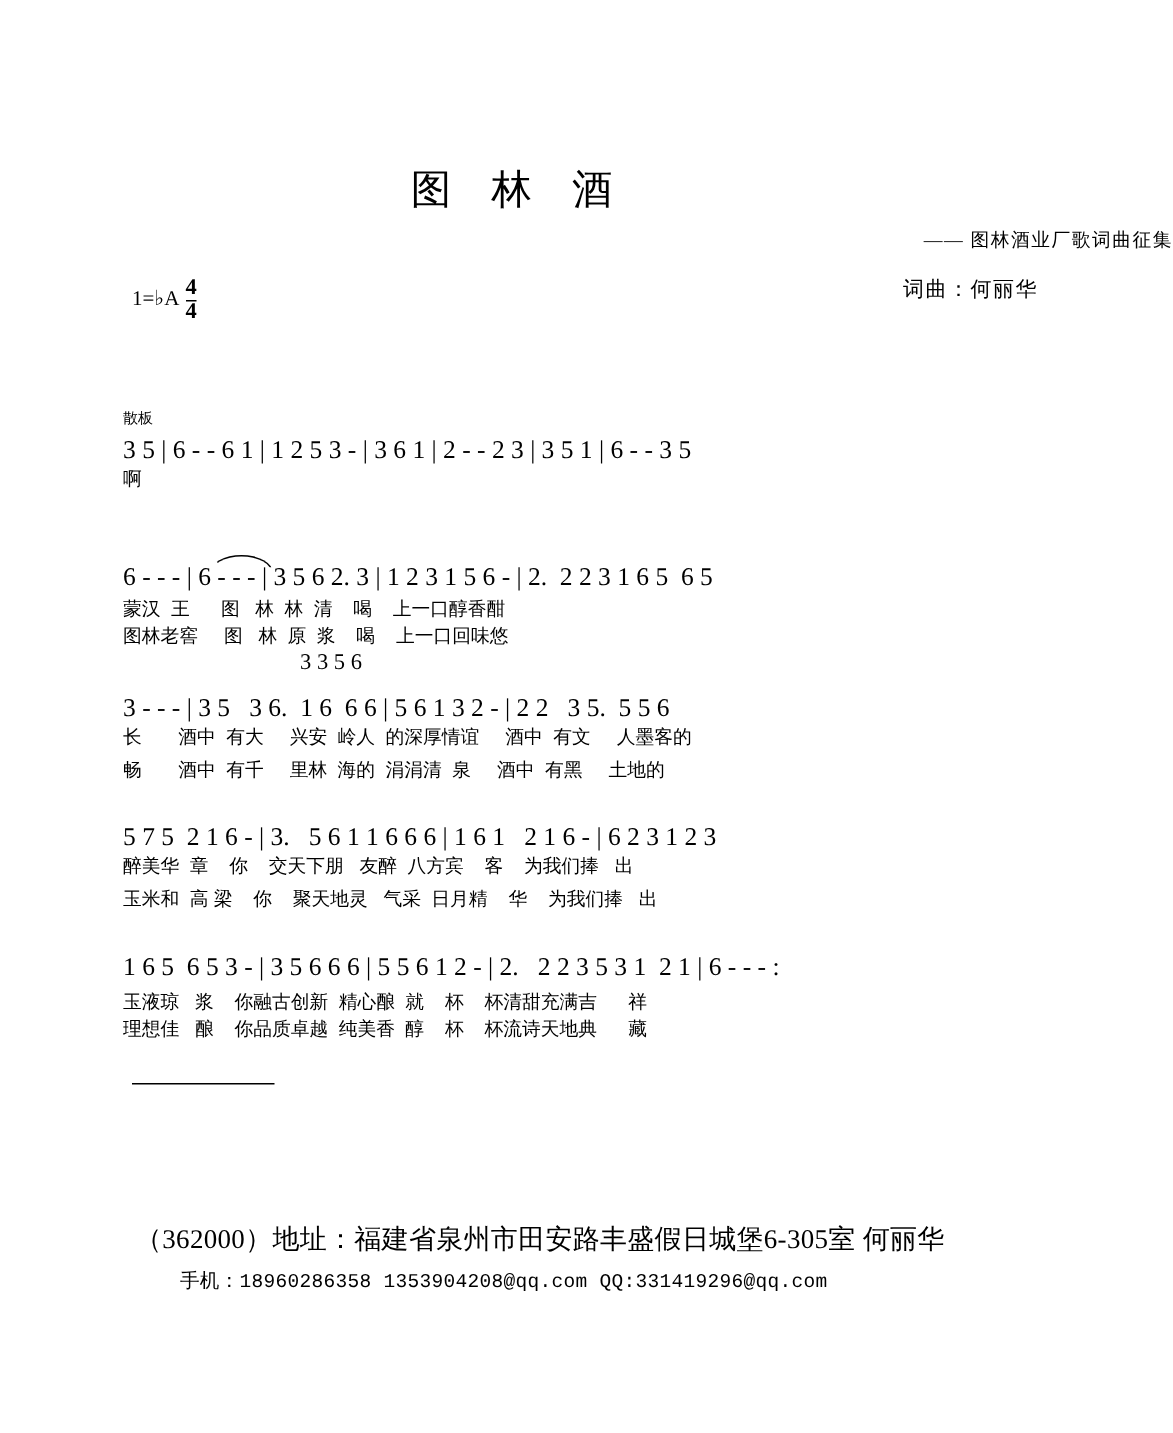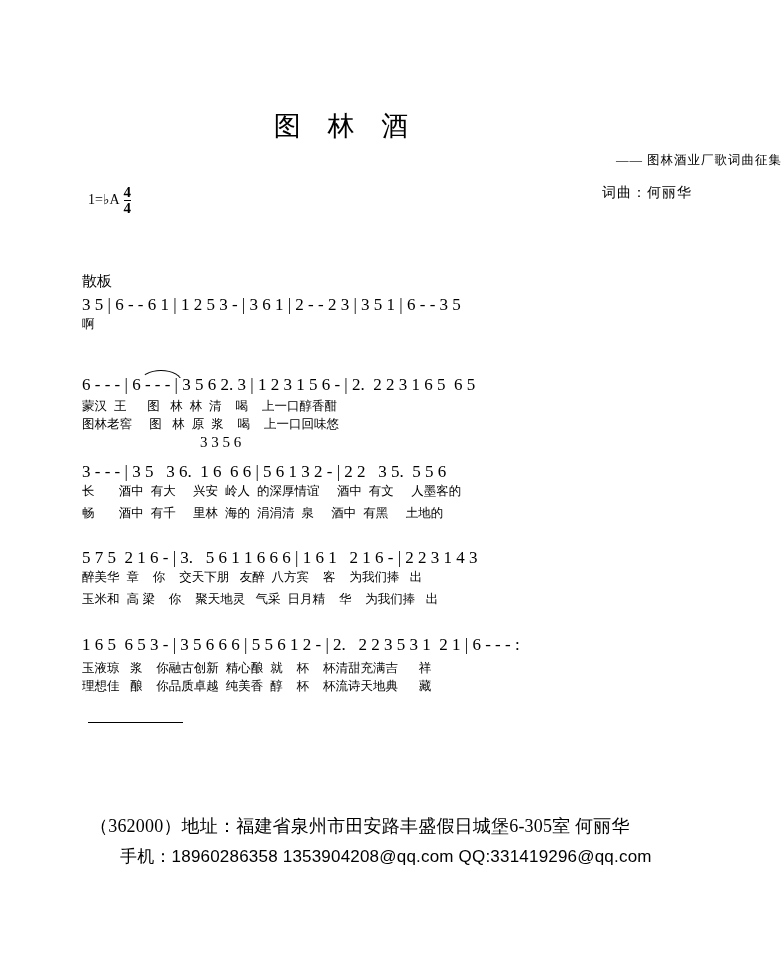--- a/index.html
+++ b/index.html
@@ -83,21 +83,21 @@
     font-family: "Liberation Serif", "DejaVu Serif", serif;
     line-height: 1.15;
   }
   .lyric {
     font-size: 12.5px;
     white-space: pre;
     font-family: "Liberation Sans", sans-serif;
     line-height: 1.5;
   }
   .tempo-mark {
-    font-size: 15px;
+    font-size: 10px;
     font-family: "Liberation Sans", sans-serif;
   }
 
   
   .hline {
     position: absolute;
     height: 0;
     border-top: 1px solid #000;
   }
 
@@ -105,22 +105,22 @@
   .footer {
     position: absolute;
     left: 90px;
     font-size: 18px;
     font-family: Liberation Serif, serif;
     letter-spacing: 0.2px;
   }
   .footer2 {
     position: absolute;
     left: 120px;
-    font-size: 17px;
-    font-family: Liberation Sans, sans-serif;
+    font-size: 13px;
+    font-family: Liberation Mono, monospace;
     letter-spacing: 0.2px;
   }
 
   .curve {
     position: absolute;
     border: 1px solid #000;
     border-color: #000 transparent transparent transparent;
     border-radius: 50%/100% 100% 0 0;
     height: 10px;
   }
@@ -155,21 +155,21 @@
     <div class="notes" style="margin-left:118px;margin-top:0px;font-size:15px;">3 3 5 6</div>
   </div>
 
   <div class="row" style="top:462px;">
     <div class="notes">3 - - - | 3 5   3 6.  1 6  6 6 | 5 6 1 3 2 - | 2 2   3 5.  5 5 6</div>
     <div class="lyric">长       酒中  有大     兴安  岭人  的深厚情谊     酒中  有文     人墨客的</div>
     <div class="lyric" style="margin-top:4px;">畅       酒中  有千     里林  海的  涓涓清  泉     酒中  有黑     土地的</div>
   </div>
 
   <div class="row" style="top:548px;">
-    <div class="notes">5 7 5  2 1 6 - | 3.   5 6 1 1 6 6 6 | 1 6 1   2 1 6 - | 2 2 3 1 4 3</div>
+    <div class="notes">5 7 5  2 1 6 - | 3.   5 6 1 1 6 6 6 | 1 6 1   2 1 6 - | 6 2 3 1 2 3</div>
     <div class="lyric">醉美华  章    你    交天下朋   友醉  八方宾    客    为我们捧   出</div>
     <div class="lyric" style="margin-top:4px;">玉米和  高 梁    你    聚天地灵   气采  日月精    华    为我们捧   出</div>
   </div>
 
   <div class="row" style="top:635px;">
     <div class="notes">1 6 5  6 5 3 - | 3 5 6 6 6 | 5 5 6 1 2 - | 2.   2 2 3 5 3 1  2 1 | 6 - - - :</div>
     <div class="lyric" style="margin-top:4px;">玉液琼   浆    你融古创新  精心酿  就    杯    杯清甜充满吉      祥</div>
     <div class="lyric">理想佳   酿    你品质卓越  纯美香  醇    杯    杯流诗天地典      藏</div>
   </div>
 

